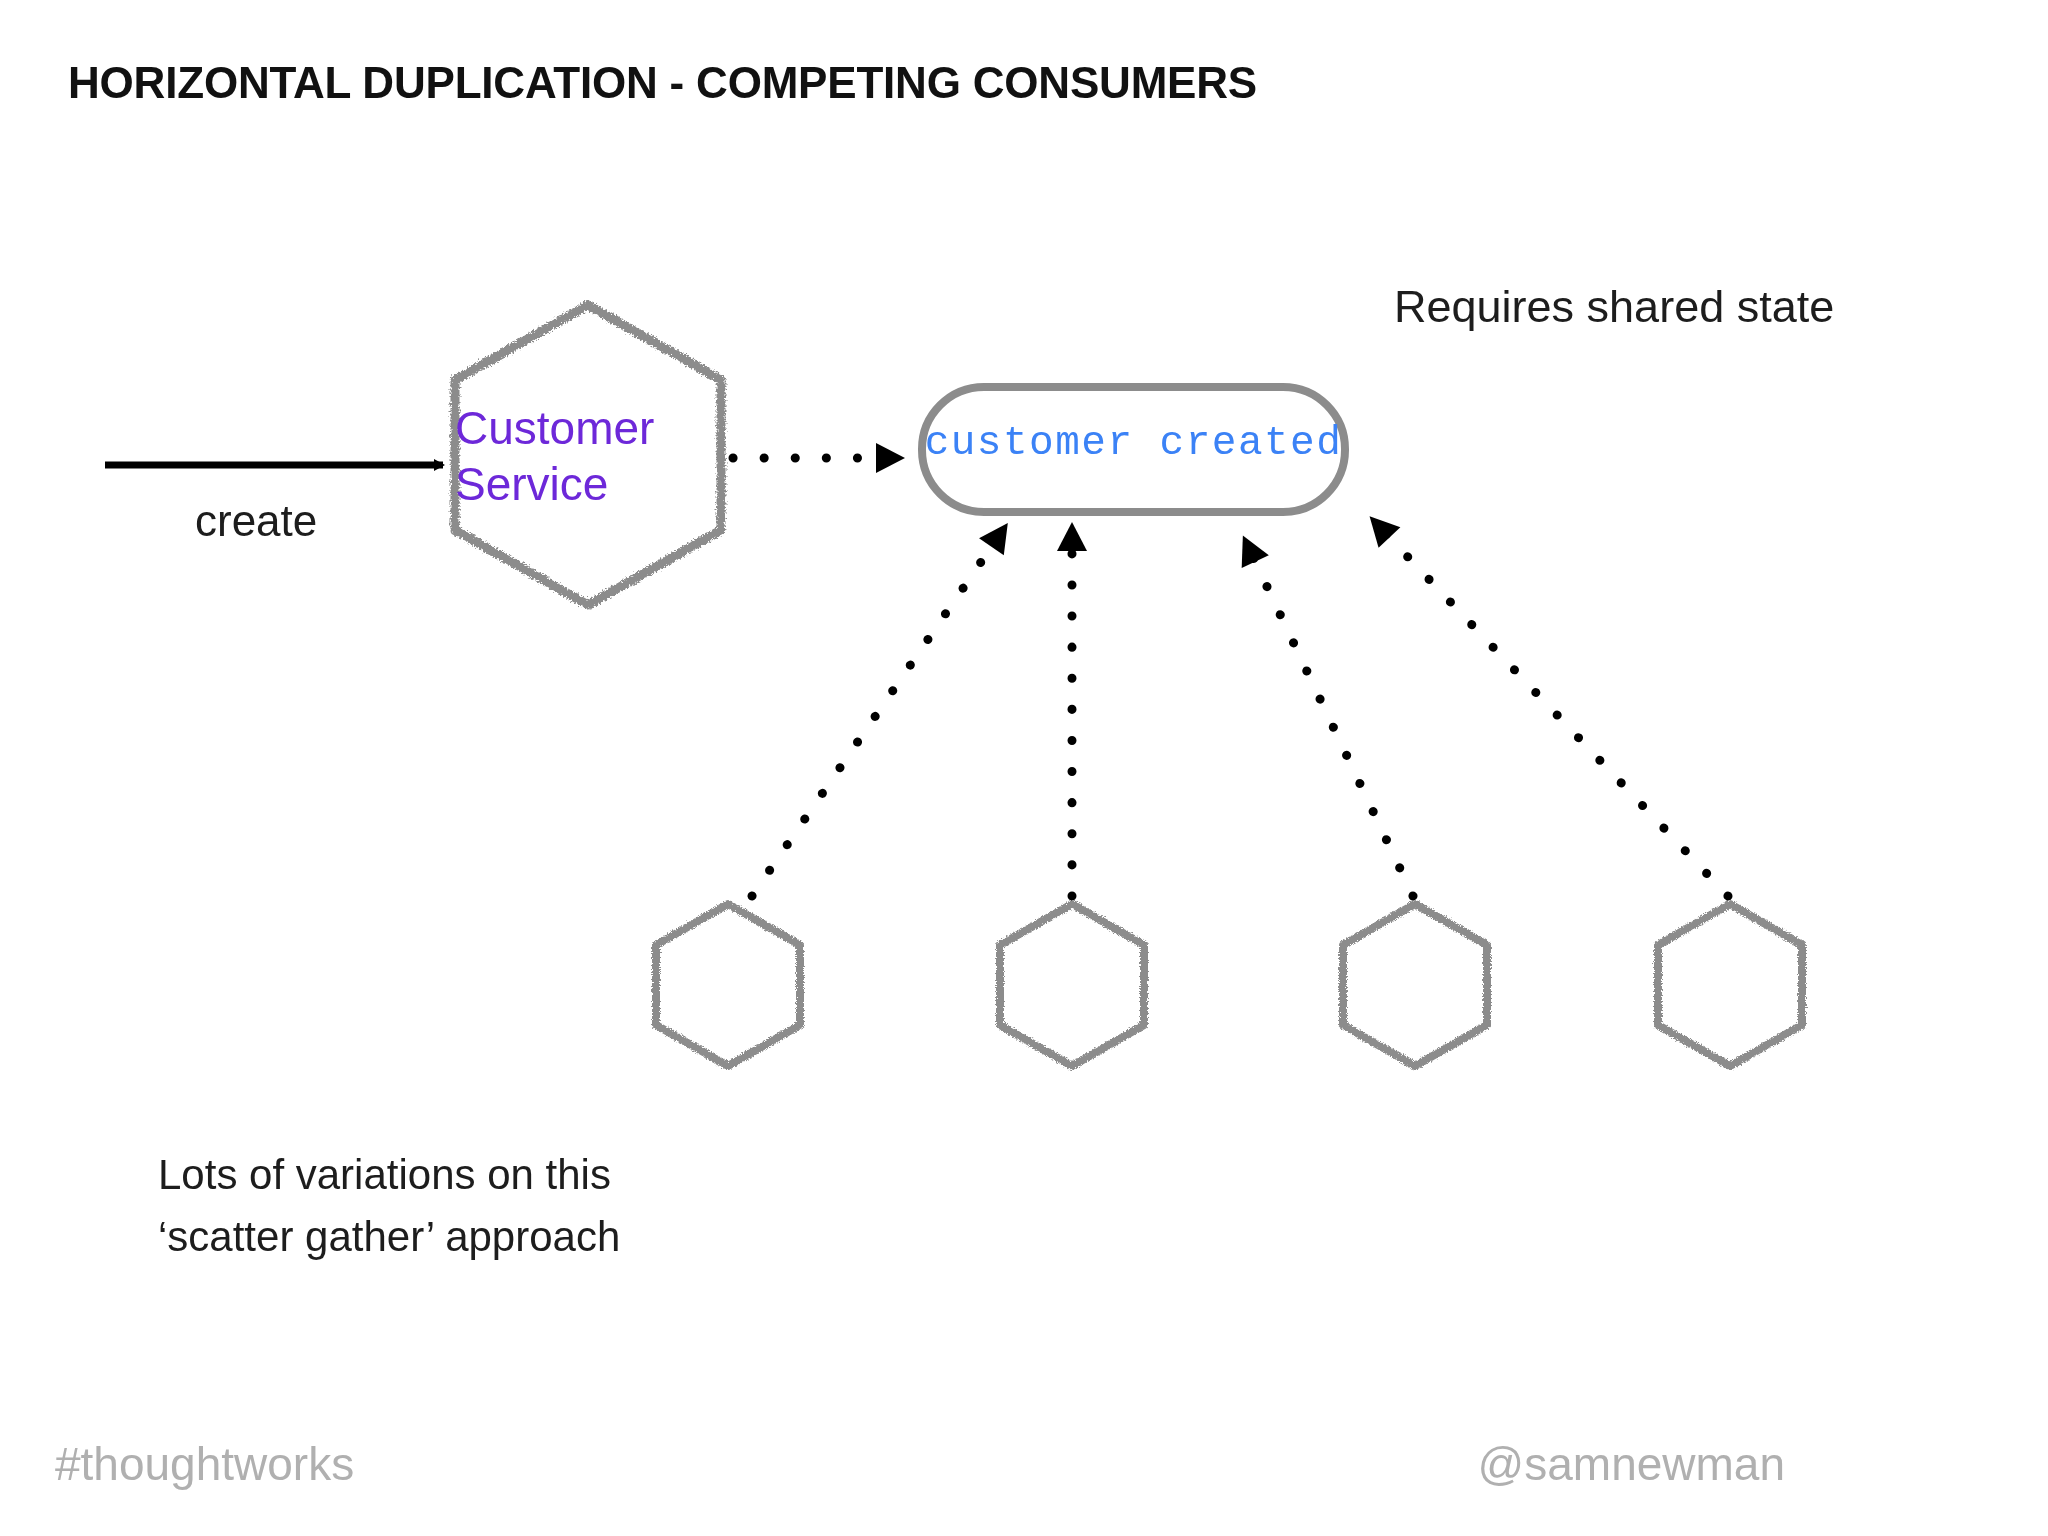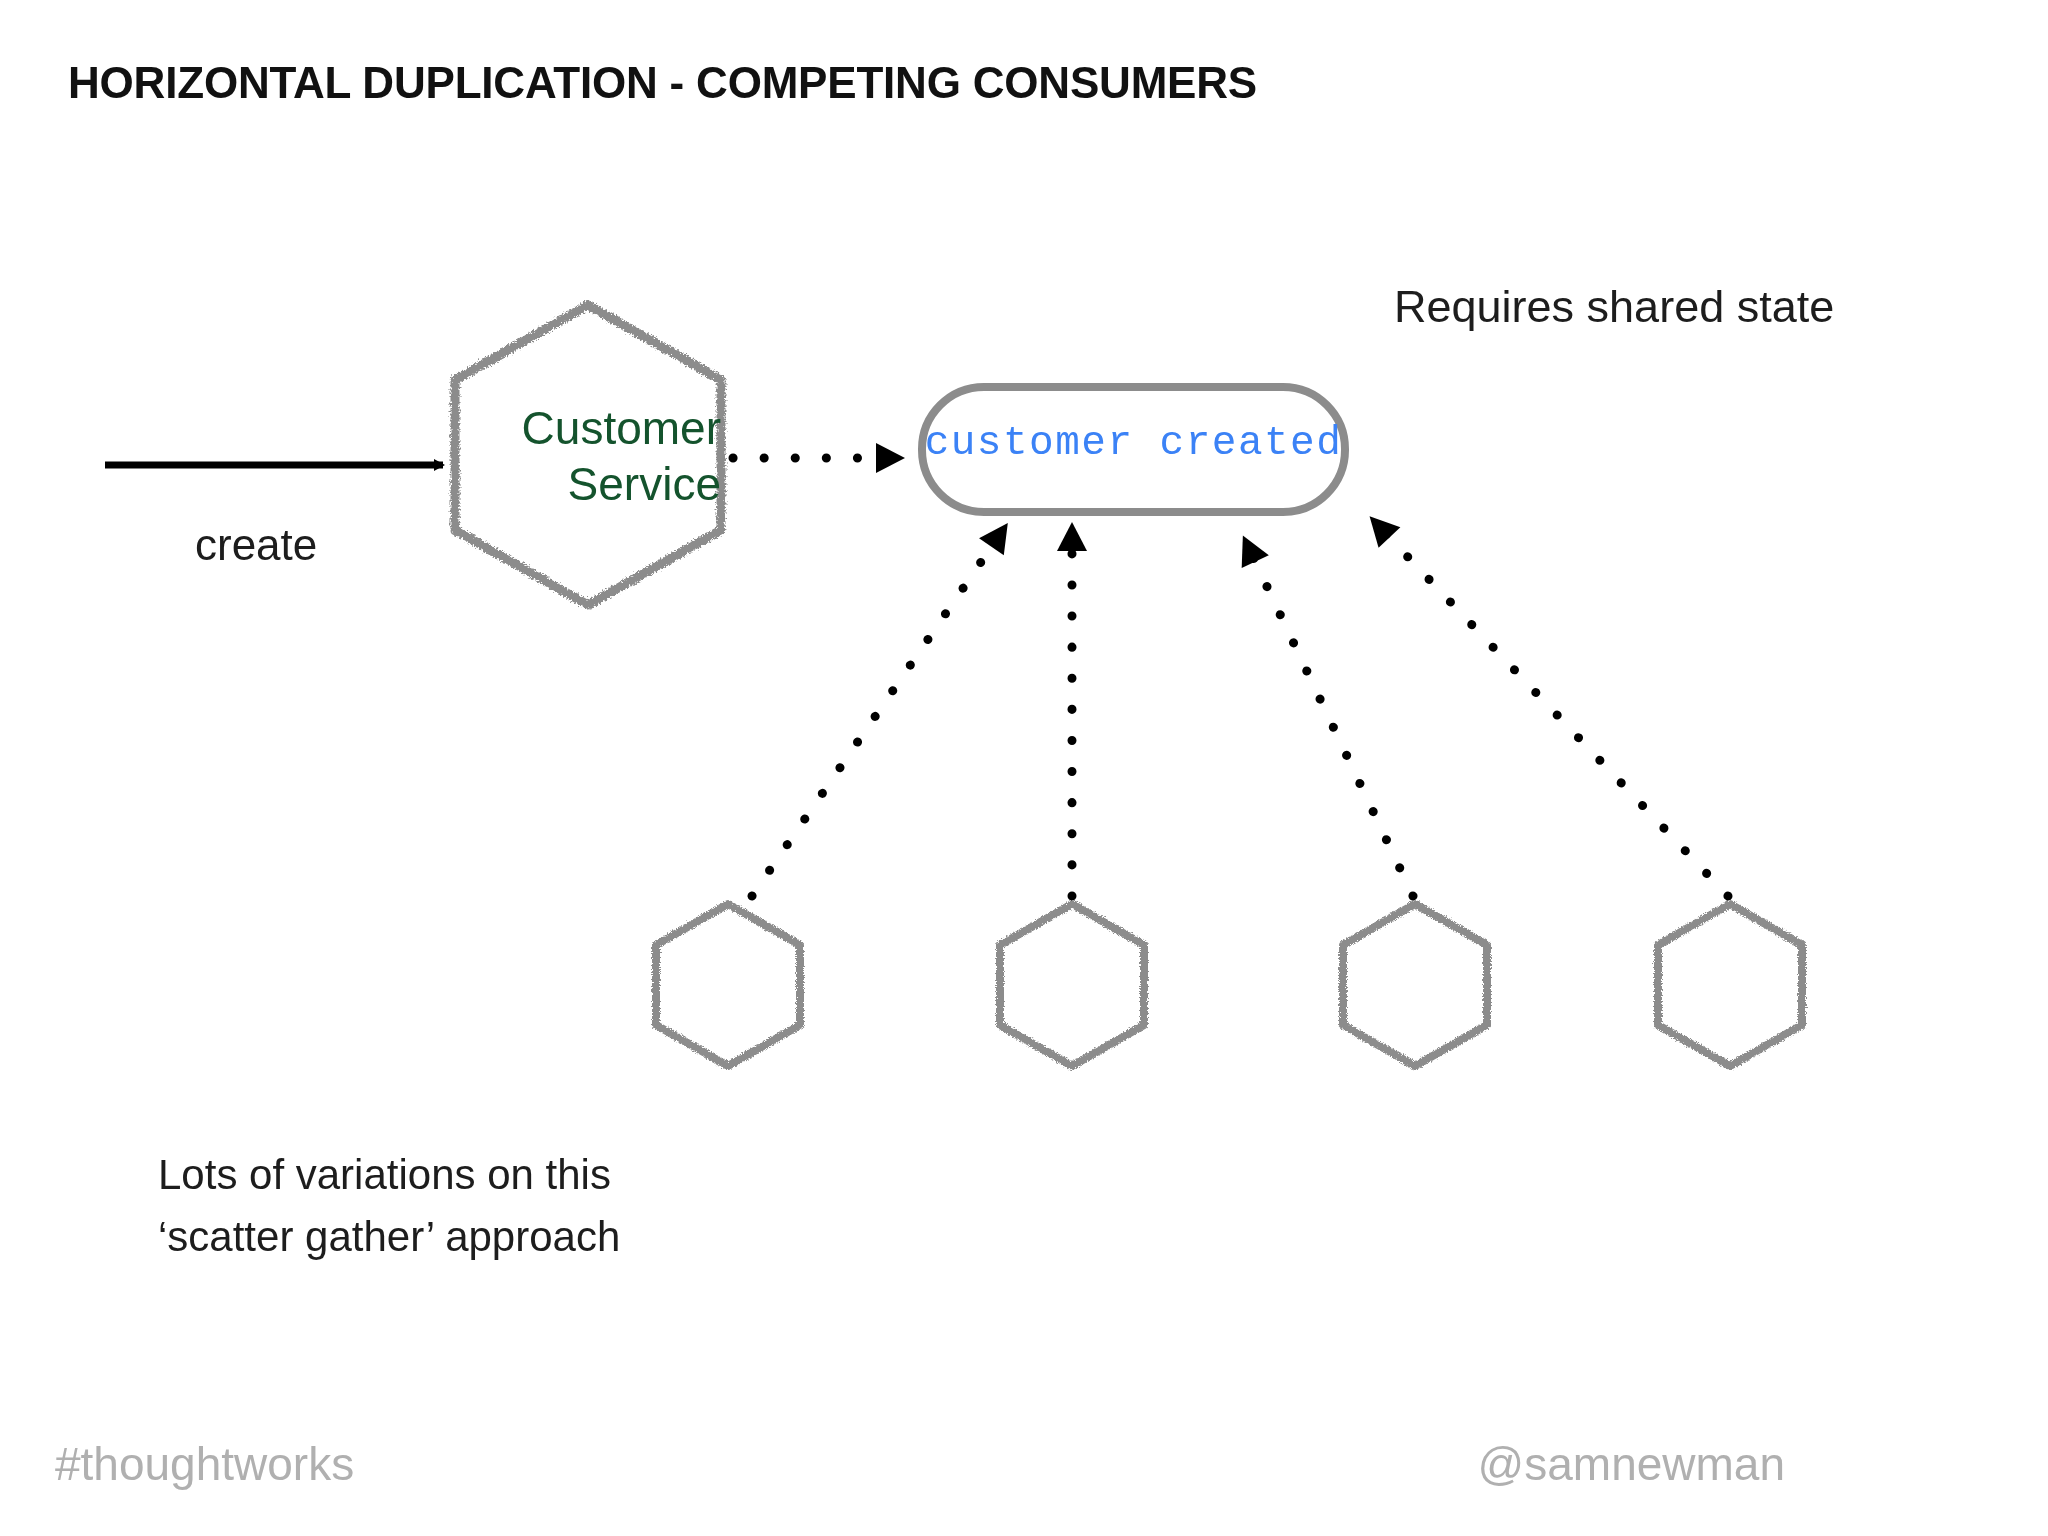--- a/index.html
+++ b/index.html
@@ -65,29 +65,29 @@
   #footer-right { right: 48px; top: 1437px; margin-left: 14px; }
 
   .edge-label {
     position: absolute;
     font-family: "Liberation Sans", sans-serif;
     font-weight: 300;
     font-size: 44px;
     color: #1d1d1d;
     white-space: nowrap;
   }
-  #label-create { left: 195px; top: 520px; }
+  #label-create { left: 195px; top: 496px; }
 
   .node-label {
     position: absolute;
     font-family: "Liberation Sans", sans-serif;
     font-weight: 400;
     font-size: 46px;
-    color: #14532d;
-    text-align: right;
+    color: #6d28d9;
+    text-align: left;
     line-height: 56px;
     white-space: pre;
   }
   #label-customer-service {
     left: 455px;
     top: 400px;
     width: 266px;
   }
   #label-customer-created {
     position: absolute;

